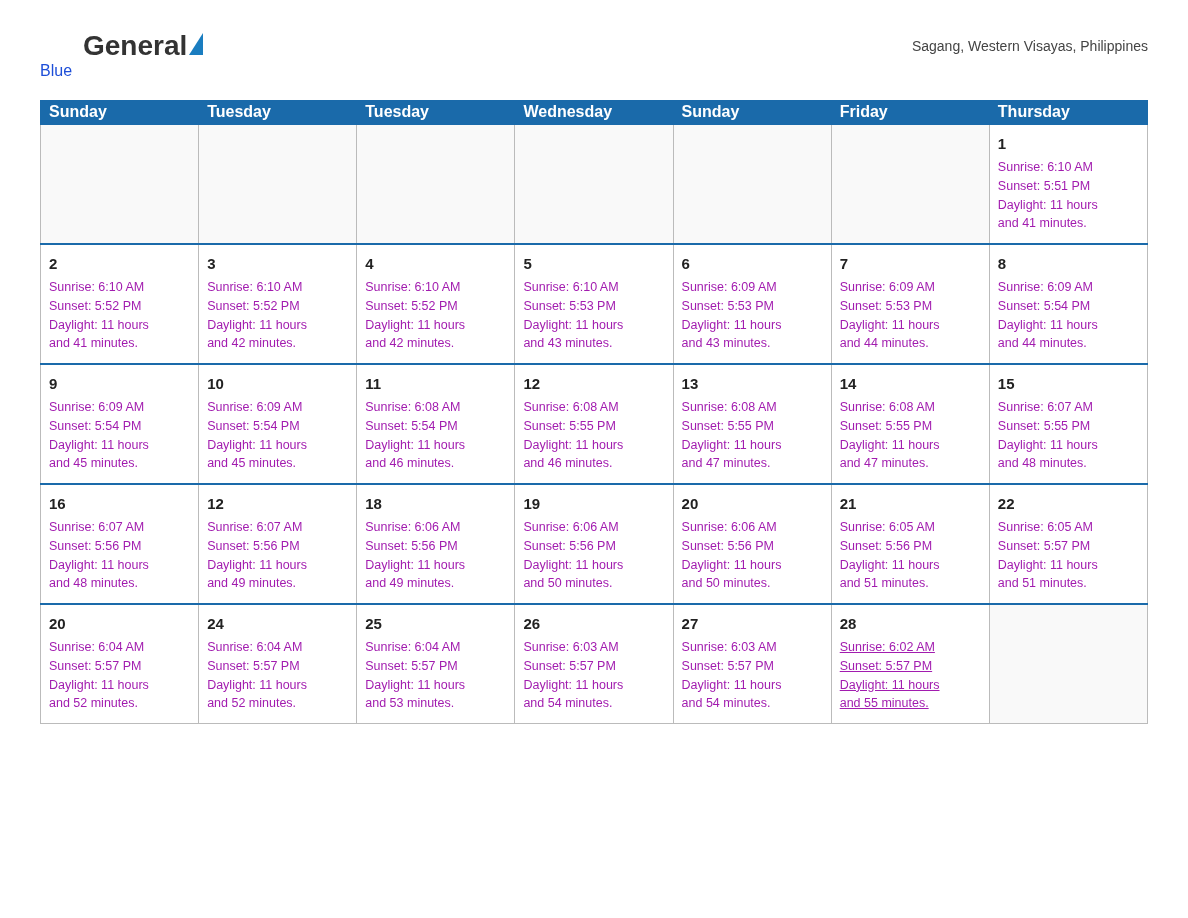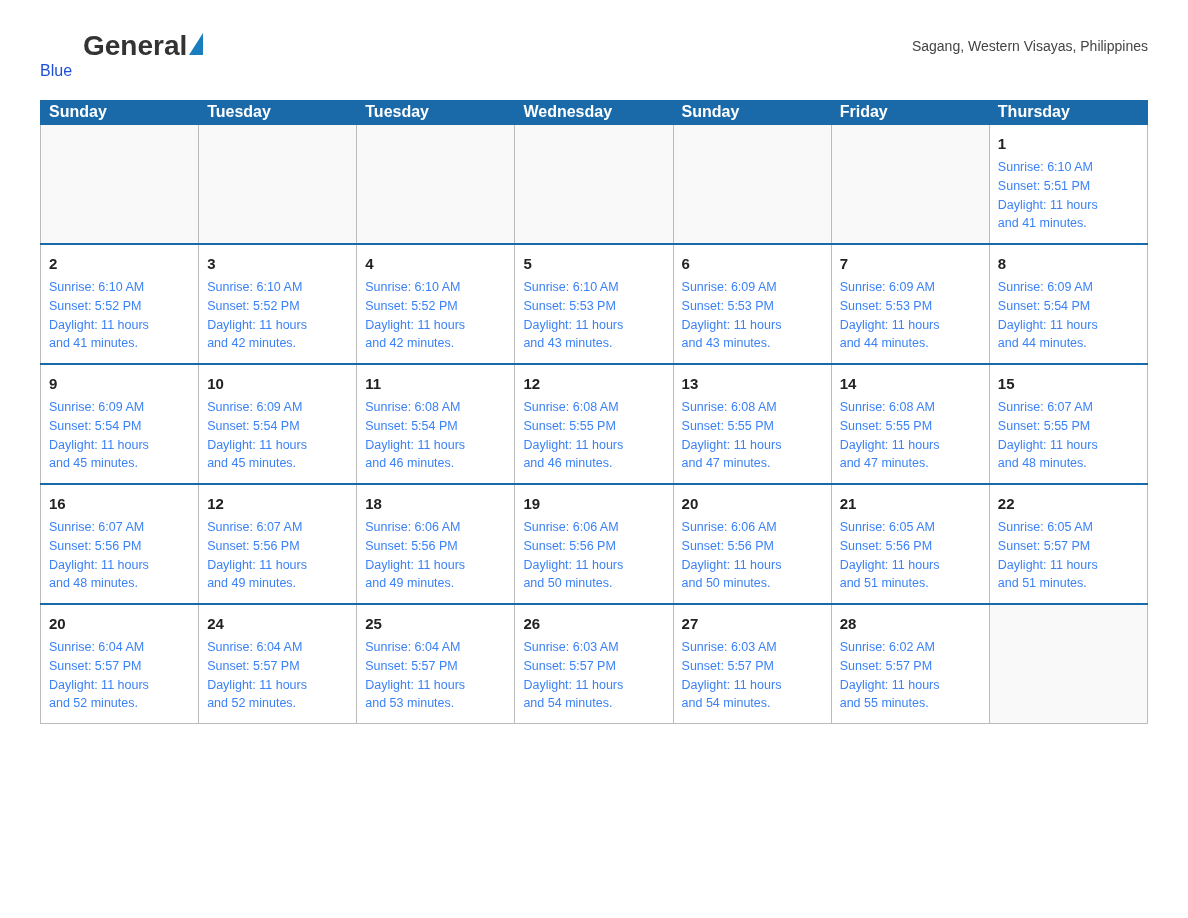--- a/index.html
+++ b/index.html
@@ -82,21 +82,21 @@
       border-top: 2px solid #1a6aaa;
     }
     .day-number {
       font-size: 15px;
       font-weight: bold;
       color: #222;
       margin-bottom: 4px;
     }
     .day-info {
       font-size: 12.5px;
-      color: #3b82f6;
+      color: #a21caf;
       line-height: 1.5;
     }
     .empty-cell {
       background: #f9f9f9;
     }
     .calendar thead th:first-child { border-left: 1px solid #1a6aaa; }
   </style>
 </head>
 <body>
 
@@ -325,21 +325,21 @@
         </td>
         <td>
           <div class="day-number">27</div>
           <div class="day-info" style="white-space: pre-line;">Sunrise: 6:03 AM
 Sunset: 5:57 PM
 Daylight: 11 hours
 and 54 minutes.</div>
         </td>
         <td>
           <div class="day-number">28</div>
-          <div class="day-info" style="white-space: pre-line;">Sunrise: 6:02 AM
+          <div class="day-info" style="white-space: pre-line; text-decoration: underline;">Sunrise: 6:02 AM
 Sunset: 5:57 PM
 Daylight: 11 hours
 and 55 minutes.</div>
         </td>
         <td class="empty-cell"></td>
       </tr>
     </tbody>
 </table>
 
 </body></html>

